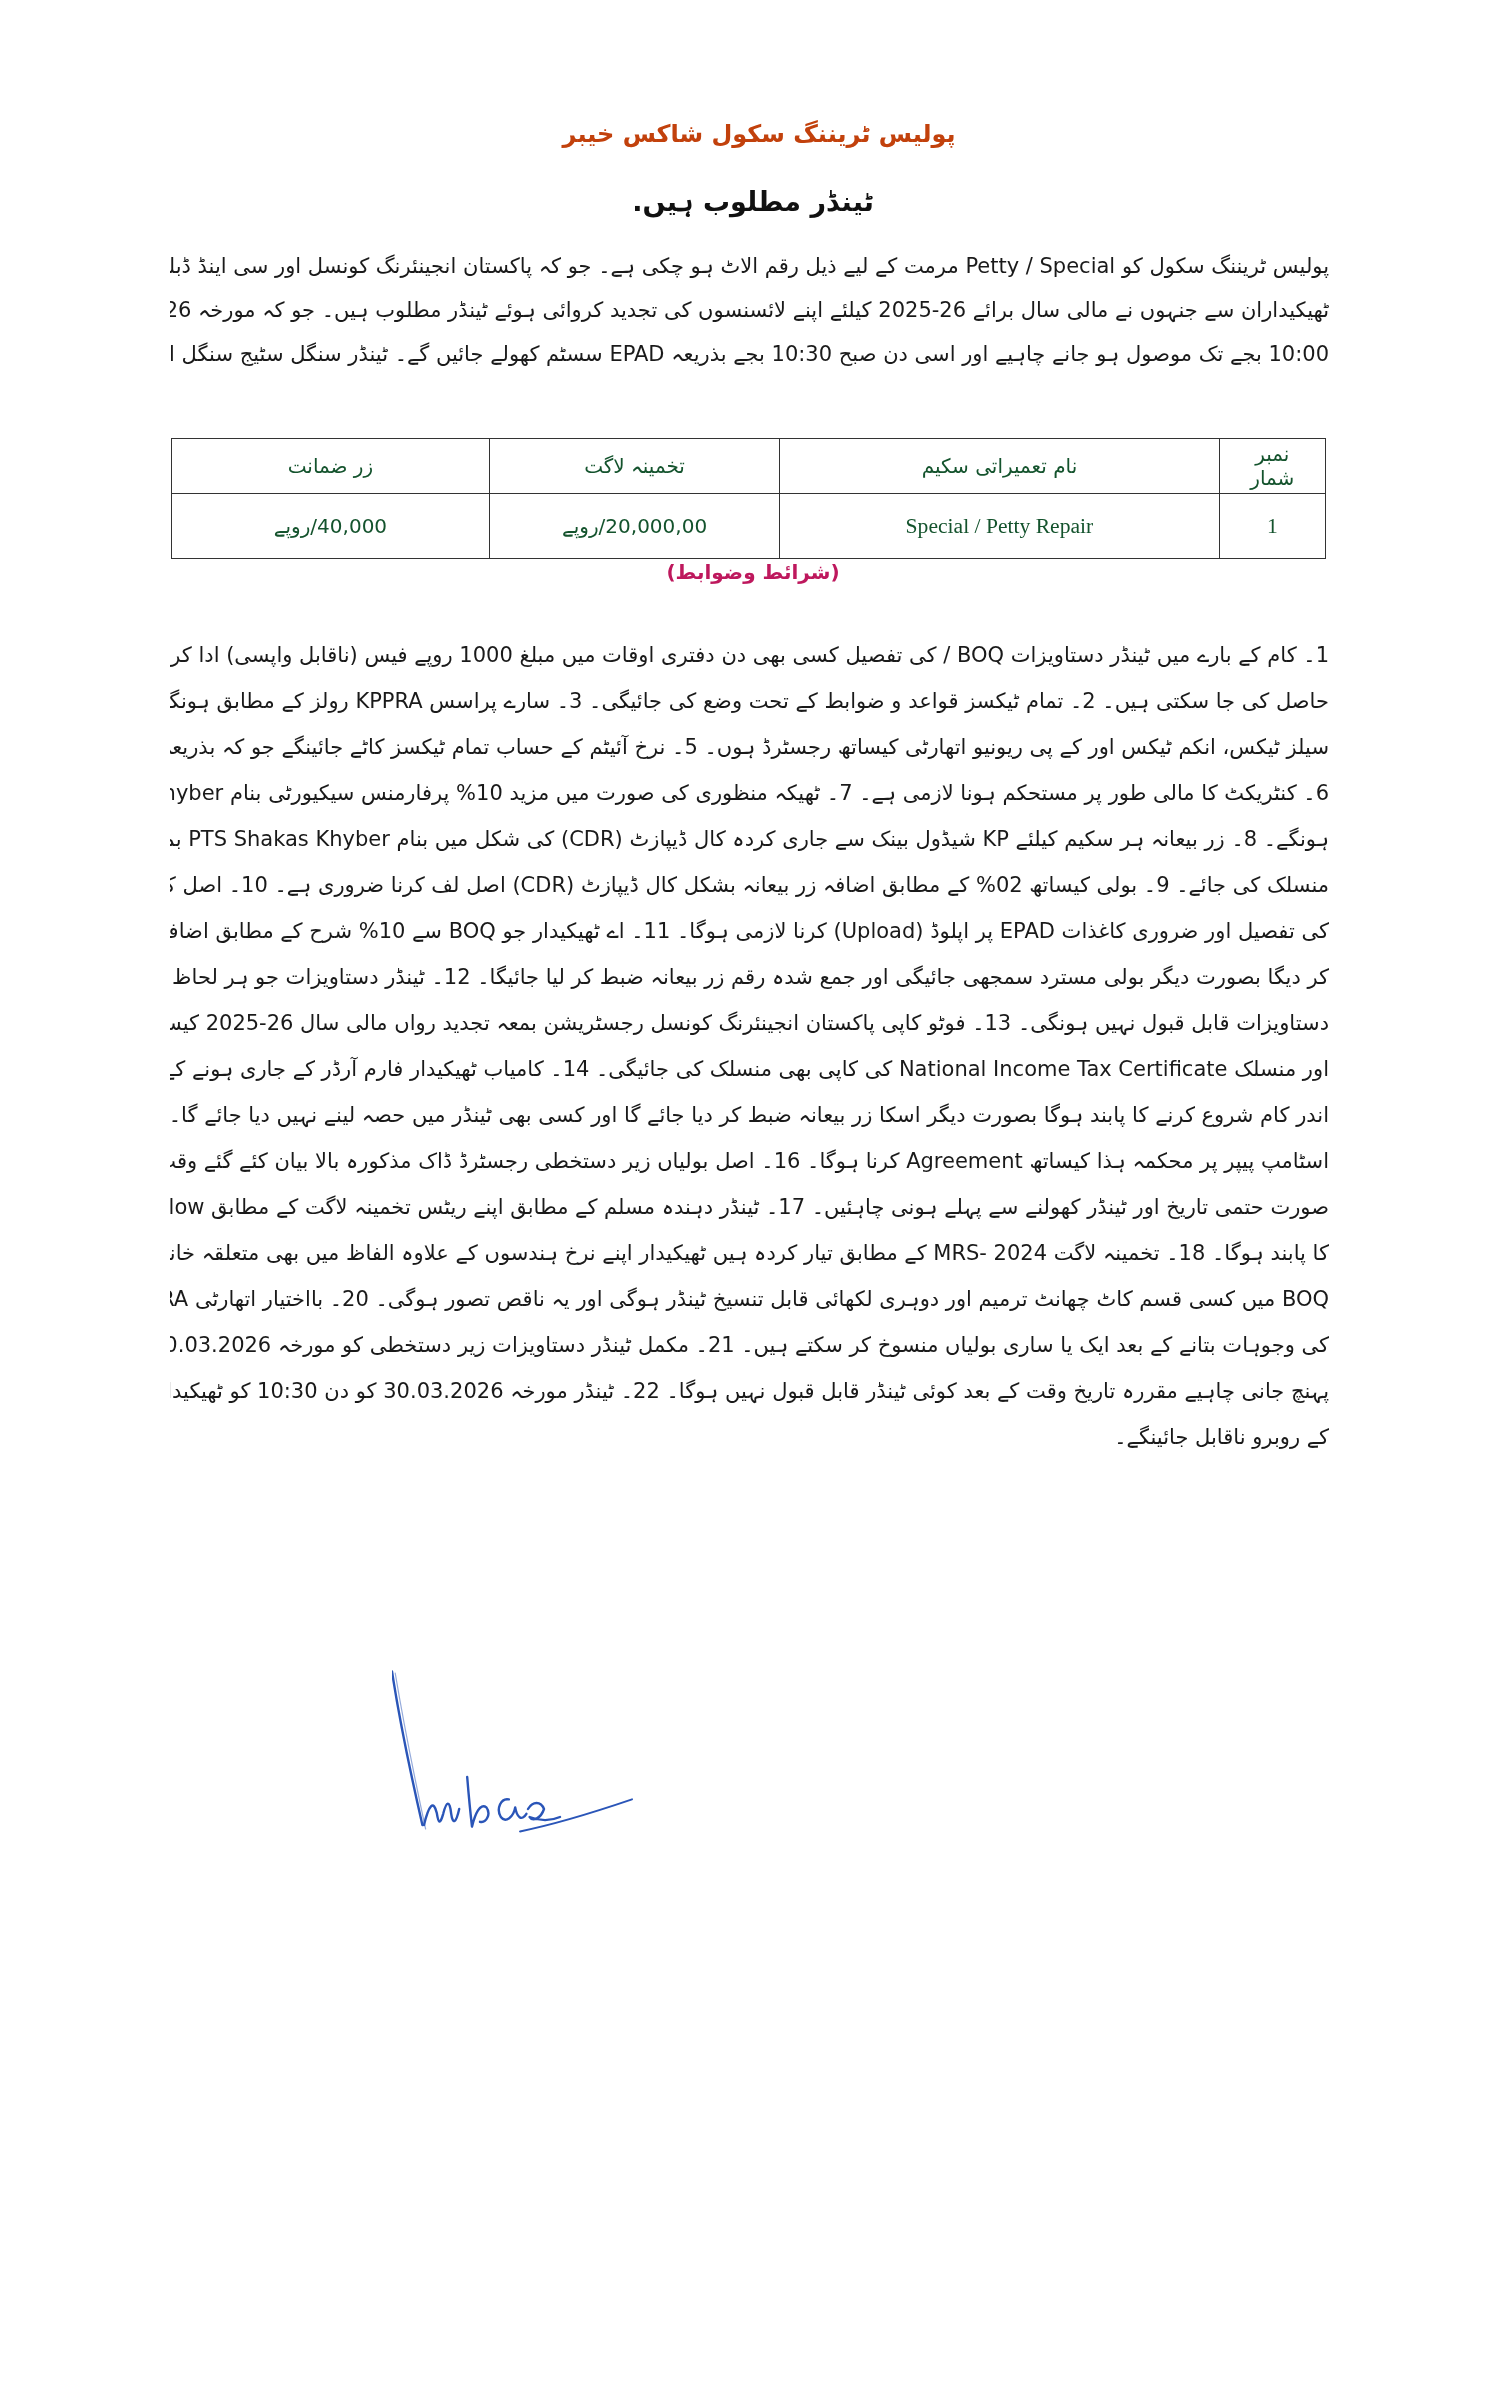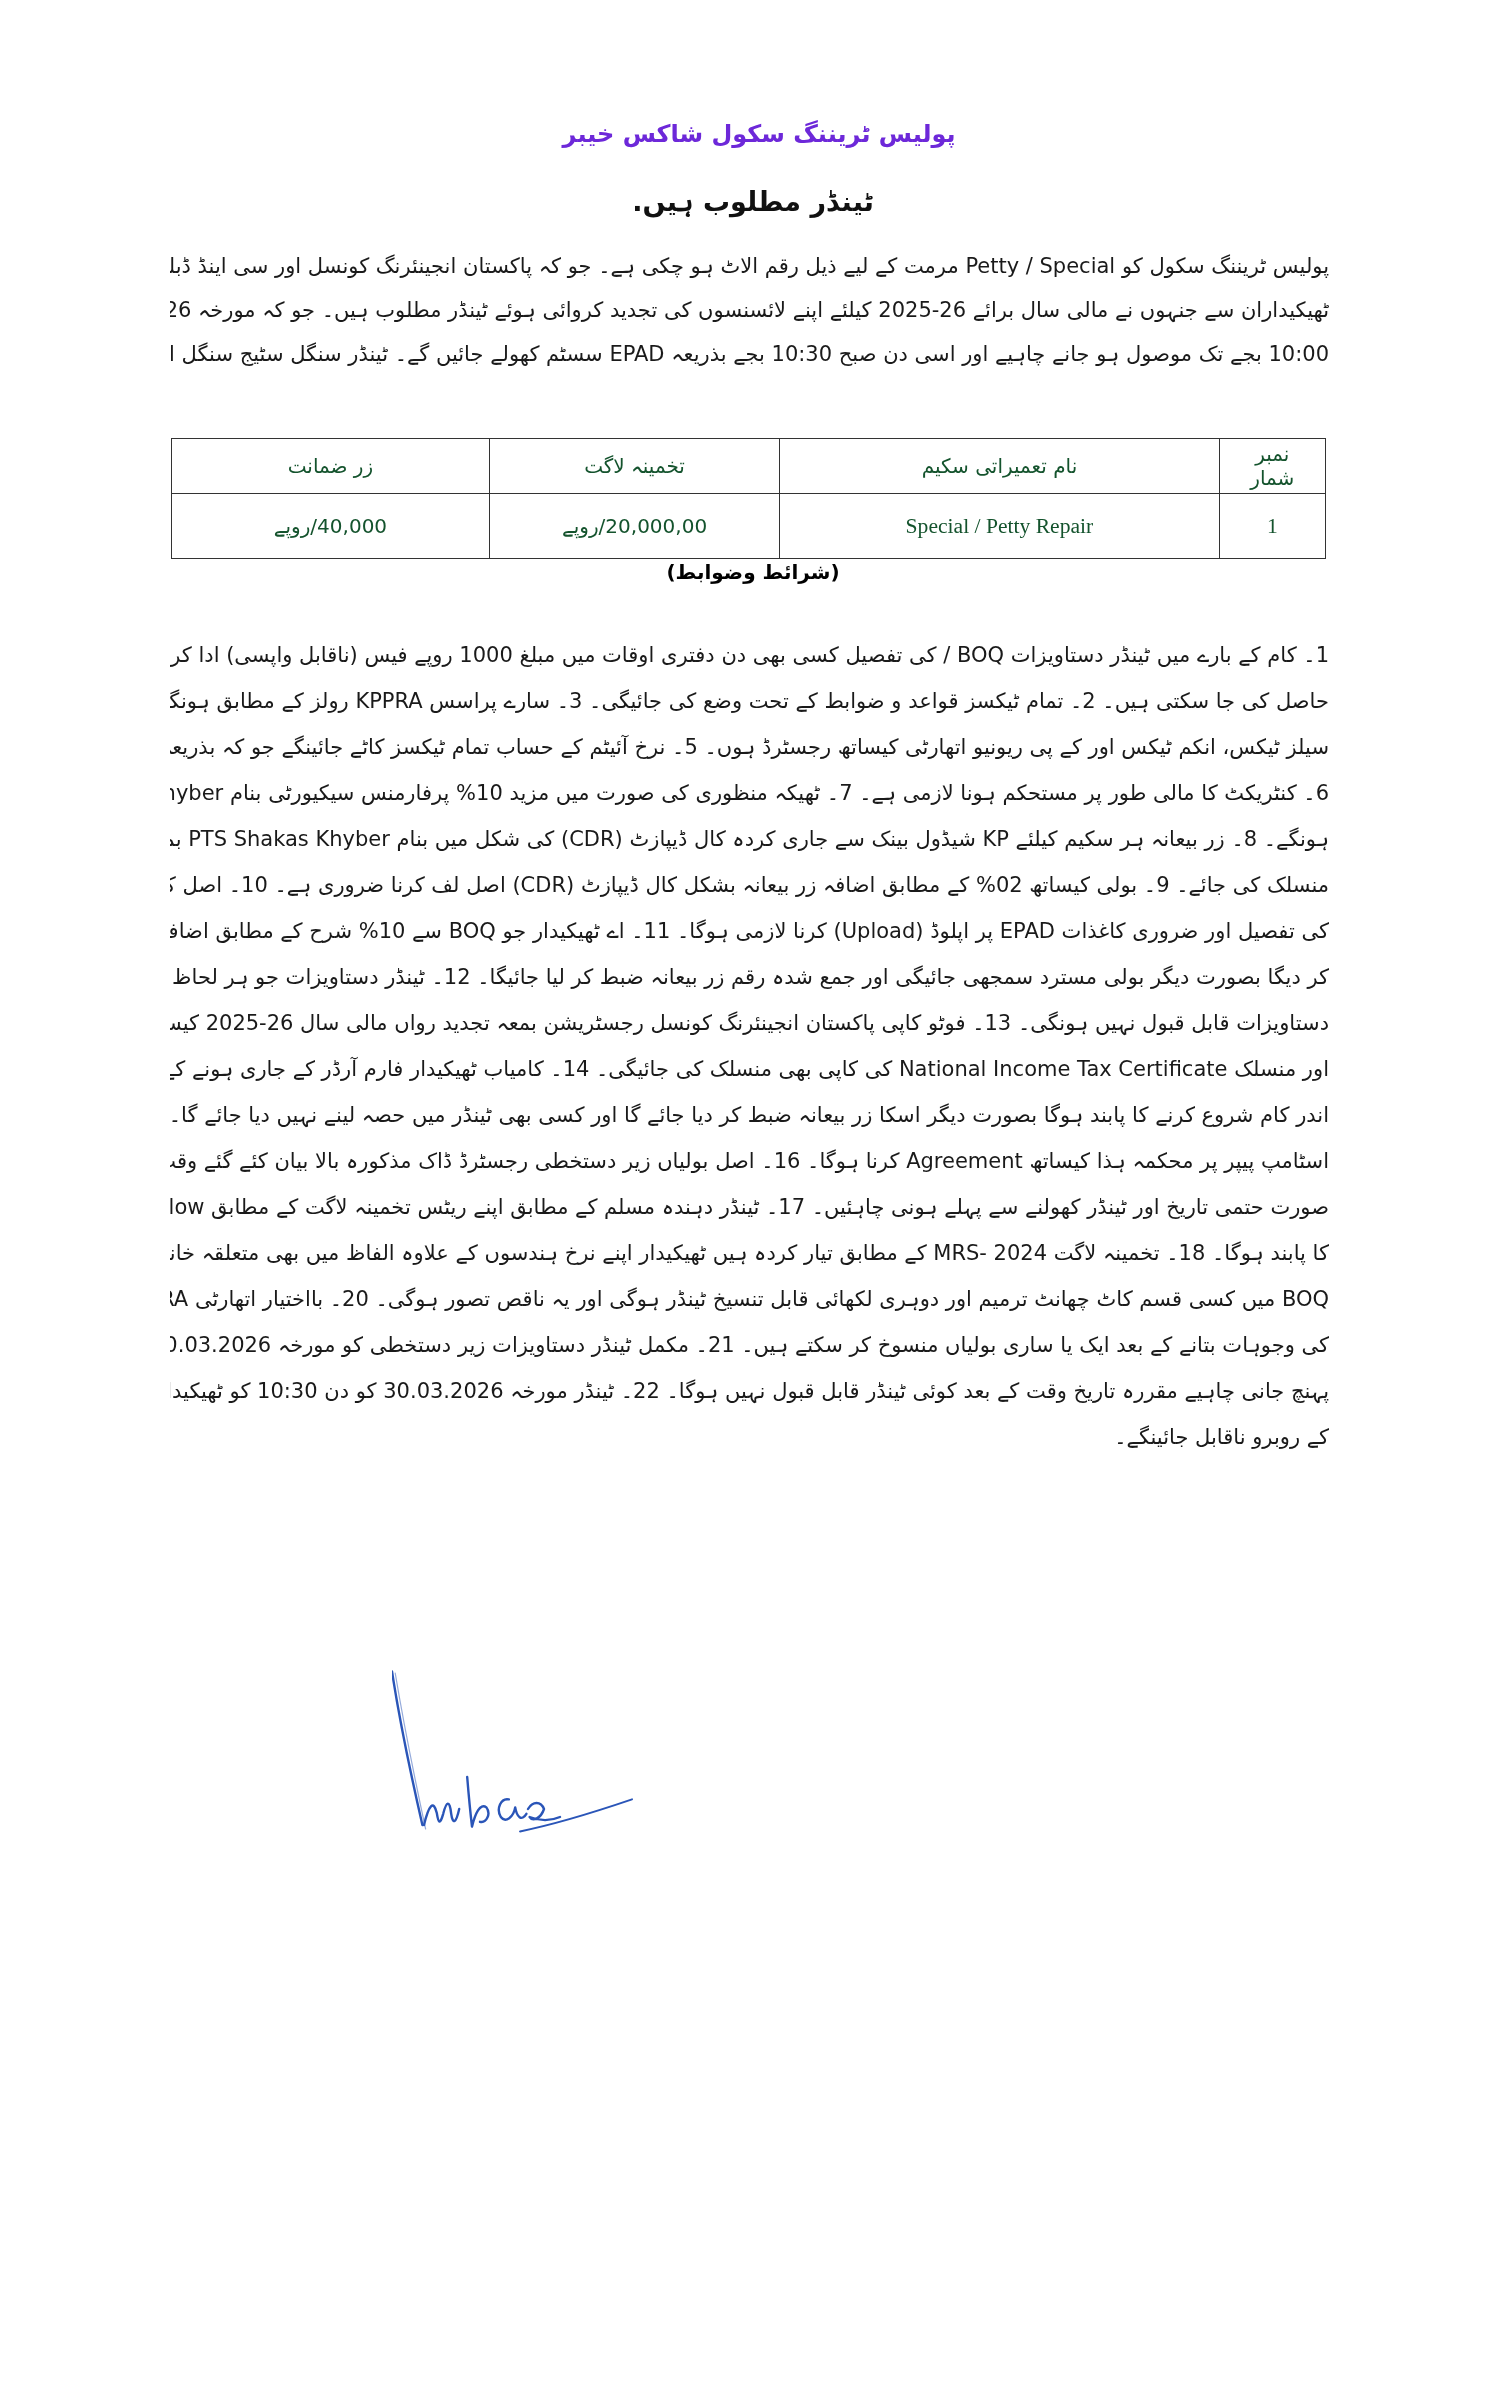--- a/index.html
+++ b/index.html
@@ -22,21 +22,21 @@
       background: #ffffff;
     }
     .title {
       position: absolute;
       left: 12px; right: 0;
       top: 120px;
       text-align: center;
       direction: rtl;
       font-size: 24px;
       font-weight: bold;
-      color: #6d28d9;
+      color: #c2410c;
     }
     .subtitle {
       position: absolute;
       left: 0; right: 0;
       top: 186px;
       text-align: center;
       direction: rtl;
       font-size: 27px;
       font-weight: bold;
       color: #111;
@@ -95,21 +95,21 @@
       font-size: 21.6px;
     }
     .terms-heading {
       position: absolute;
       left: 0; right: 0;
       top: 560px;
       text-align: center;
       direction: rtl;
       font-size: 20px;
       font-weight: bold;
-      color: #000000;
+      color: #be185d;
     }
     .terms {
       position: absolute;
       left: 170px;
       width: 1159px;
       top: 632px;
       direction: rtl;
       font-size: 21px;
       line-height: 46px;
       color: #1a1a1a;

